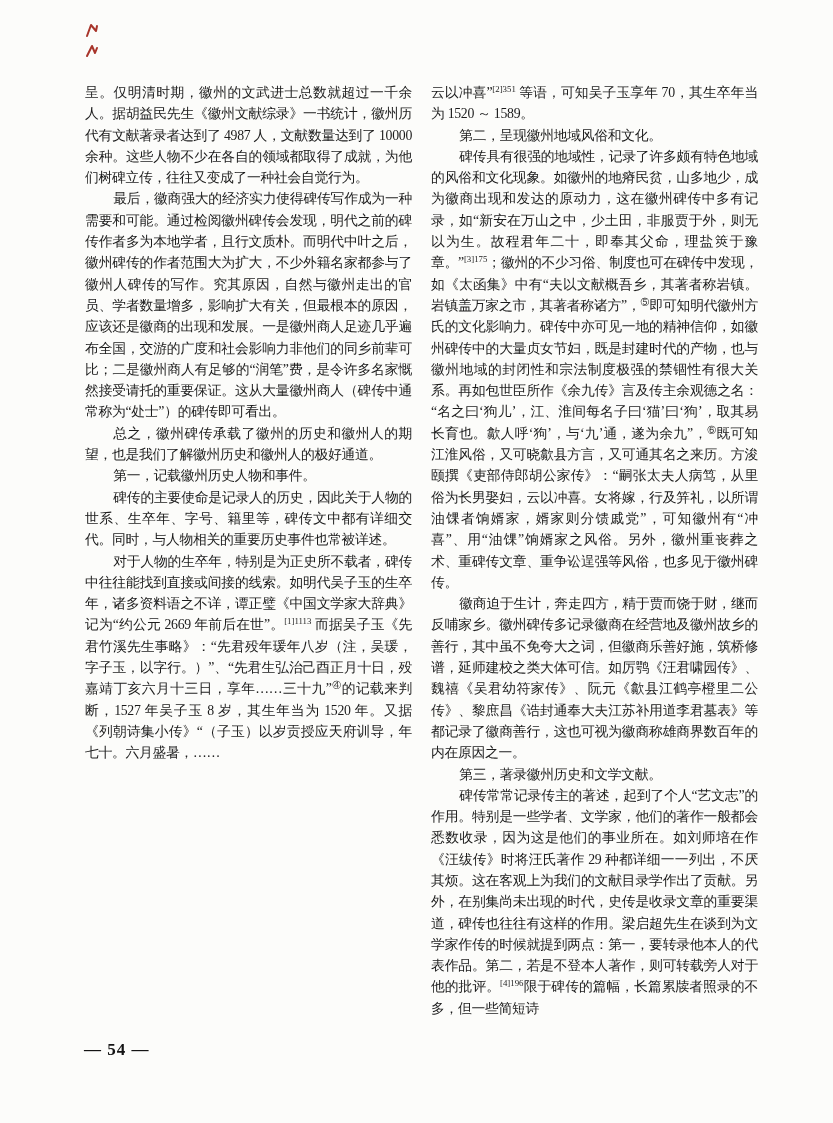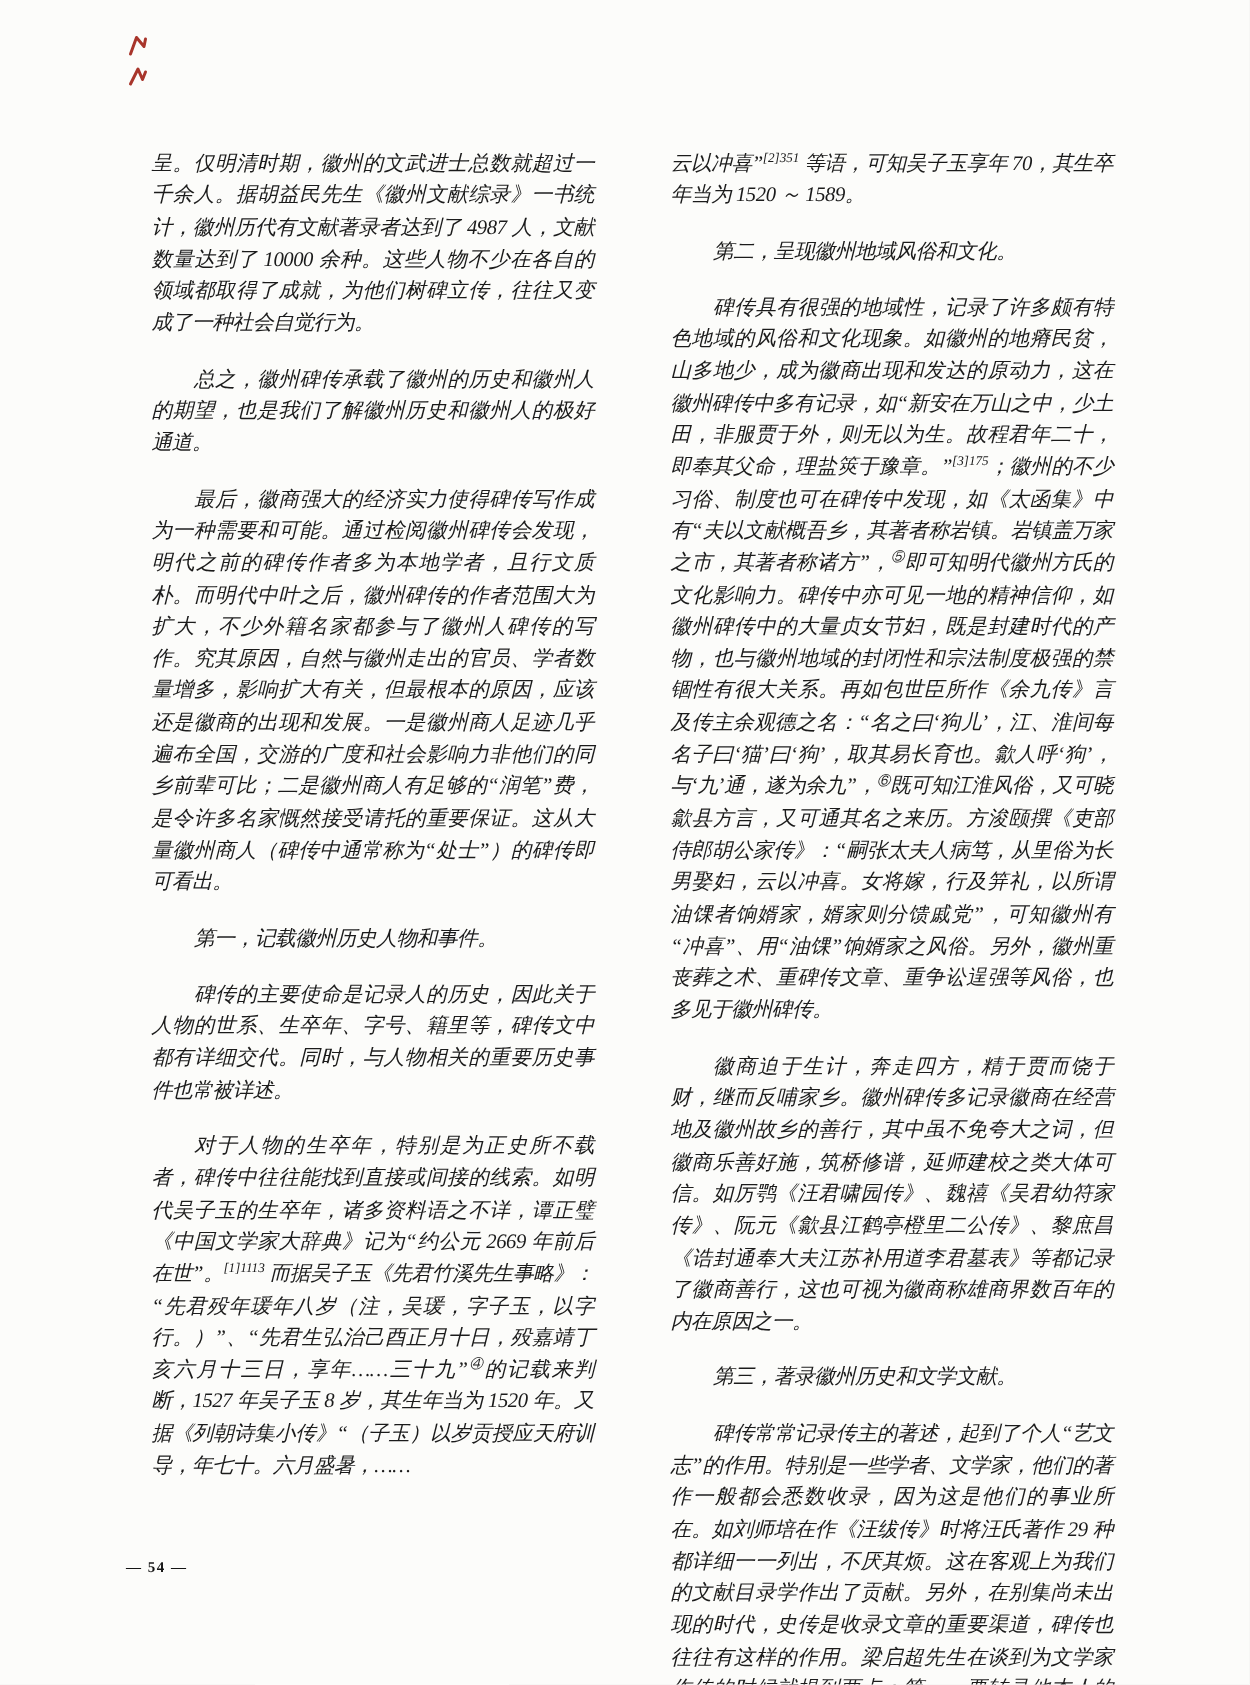--- a/index.html
+++ b/index.html
@@ -24,37 +24,36 @@
   }
   .col{
     width:327px;
     font-size:13.8px;
     line-height:21.3px;
     letter-spacing:-0.3px;
     text-align:justify;
     text-justify:inter-ideograph;
   }
   .col p.para{
-    margin:16px;
+    margin:0;
     padding:0;
-    font-style:italic;
   }
   .col p.para.indent{
     text-indent:2.05em;
   }
   .col sup{
     font-size:8.8px;
     letter-spacing:0;
     line-height:0;
     vertical-align:5px;
   }
   .footer{
     position:absolute;
     left:84px;top:1040px;
-    font-size:10px;
+    font-size:17px;
     font-weight:bold;
     letter-spacing:1px;
     color:#141414;
   }
   .proof-marks{
     position:absolute;
     left:85px;top:22px;
     width:16px;height:42px;
   }
   .proof-mark{
@@ -75,22 +74,22 @@
       <path d="M2 14 L6 3 L11 9 L12 4" fill="none" stroke="#a8352b" stroke-width="2" stroke-linecap="round" stroke-linejoin="round"></path>
     </svg>
     <svg class="proof-mark m2" viewBox="0 0 14 17">
       <path d="M2 13 L7 3 L10 10 L12 5" fill="none" stroke="#a8352b" stroke-width="2" stroke-linecap="round" stroke-linejoin="round"></path>
     </svg>
   </div>
 
   <div class="columns">
     <div class="col">
         <p class="para"><span>呈。仅明清时期，徽州的文武进士总数就超过一千余人。据胡益民先生《徽州文献综录》一书统计，徽州历代有文献著录者达到了 4987 人，文献数量达到了 10000 余种。这些人物不少在各自的领域都取得了成就，为他们树碑立传，往往又变成了一种社会自觉行为。</span></p>
+        <p class="para indent"><span>最后，徽商强大的经济实力使得碑传写作成为一种需要和可能。通过检阅徽州碑传会发现，明代之前的碑传作者多为本地学者，且行文质朴。而明代中叶之后，徽州碑传的作者范围大为扩大，不少外籍名家都参与了徽州人碑传的写作。究其原因，自然与徽州走出的官员、学者数量增多，影响扩大有关，但最根本的原因，应该还是徽商的出现和发展。一是徽州商人足迹几乎遍布全国，交游的广度和社会影响力非他们的同乡前辈可比；二是徽州商人有足够的“润笔”费，是令许多名家慨然接受请托的重要保证。这从大量徽州商人（碑传中通常称为“处士”）的碑传即可看出。</span></p>
         <p class="para indent"><span>总之，徽州碑传承载了徽州的历史和徽州人的期望，也是我们了解徽州历史和徽州人的极好通道。</span></p>
-        <p class="para indent"><span>最后，徽商强大的经济实力使得碑传写作成为一种需要和可能。通过检阅徽州碑传会发现，明代之前的碑传作者多为本地学者，且行文质朴。而明代中叶之后，徽州碑传的作者范围大为扩大，不少外籍名家都参与了徽州人碑传的写作。究其原因，自然与徽州走出的官员、学者数量增多，影响扩大有关，但最根本的原因，应该还是徽商的出现和发展。一是徽州商人足迹几乎遍布全国，交游的广度和社会影响力非他们的同乡前辈可比；二是徽州商人有足够的“润笔”费，是令许多名家慨然接受请托的重要保证。这从大量徽州商人（碑传中通常称为“处士”）的碑传即可看出。</span></p>
         <p class="para indent"><span>第一，记载徽州历史人物和事件。</span></p>
         <p class="para indent"><span>碑传的主要使命是记录人的历史，因此关于人物的世系、生卒年、字号、籍里等，碑传文中都有详细交代。同时，与人物相关的重要历史事件也常被详述。</span></p>
         <p class="para indent"><span>对于人物的生卒年，特别是为正史所不载者，碑传中往往能找到直接或间接的线索。如明代吴子玉的生卒年，诸多资料语之不详，谭正璧《中国文学家大辞典》记为“约公元 2669 年前后在世”。</span><sup>[1]1113</sup><span> 而据吴子玉《先君竹溪先生事略》：“先君殁年瑗年八岁（注，吴瑗，字子玉，以字行。）”、“先君生弘治己酉正月十日，殁嘉靖丁亥六月十三日，享年……三十九”</span><sup>④</sup><span>的记载来判断，1527 年吴子玉 8 岁，其生年当为 1520 年。又据《列朝诗集小传》“（子玉）以岁贡授应天府训导，年七十。六月盛暑，……</span></p>
       </div>
     <div class="col">
         <p class="para"><span>云以冲喜”</span><sup>[2]351</sup><span> 等语，可知吴子玉享年 70，其生卒年当为 1520 ～ 1589。</span></p>
         <p class="para indent"><span>第二，呈现徽州地域风俗和文化。</span></p>
         <p class="para indent"><span>碑传具有很强的地域性，记录了许多颇有特色地域的风俗和文化现象。如徽州的地瘠民贫，山多地少，成为徽商出现和发达的原动力，这在徽州碑传中多有记录，如“新安在万山之中，少土田，非服贾于外，则无以为生。故程君年二十，即奉其父命，理盐筴于豫章。”</span><sup>[3]175</sup><span>；徽州的不少习俗、制度也可在碑传中发现，如《太函集》中有“夫以文献概吾乡，其著者称岩镇。岩镇盖万家之市，其著者称诸方”，</span><sup>⑤</sup><span>即可知明代徽州方氏的文化影响力。碑传中亦可见一地的精神信仰，如徽州碑传中的大量贞女节妇，既是封建时代的产物，也与徽州地域的封闭性和宗法制度极强的禁锢性有很大关系。再如包世臣所作《余九传》言及传主余观德之名：“名之曰‘狗儿’，江、淮间每名子曰‘猫’曰‘狗’，取其易长育也。歙人呼‘狗’，与‘九’通，遂为余九”，</span><sup>⑥</sup><span>既可知江淮风俗，又可晓歙县方言，又可通其名之来历。方浚颐撰《吏部侍郎胡公家传》：“嗣张太夫人病笃，从里俗为长男娶妇，云以冲喜。女将嫁，行及笄礼，以所谓油馃者饷婿家，婿家则分馈戚党”，可知徽州有“冲喜”、用“油馃”饷婿家之风俗。另外，徽州重丧葬之术、重碑传文章、重争讼逞强等风俗，也多见于徽州碑传。</span></p>
         <p class="para indent"><span>徽商迫于生计，奔走四方，精于贾而饶于财，继而反哺家乡。徽州碑传多记录徽商在经营地及徽州故乡的善行，其中虽不免夸大之词，但徽商乐善好施，筑桥修谱，延师建校之类大体可信。如厉鹗《汪君啸园传》、魏禧《吴君幼符家传》、阮元《歙县江鹤亭橙里二公传》、黎庶昌《诰封通奉大夫江苏补用道李君墓表》等都记录了徽商善行，这也可视为徽商称雄商界数百年的内在原因之一。</span></p>
         <p class="para indent"><span>第三，著录徽州历史和文学文献。</span></p>

